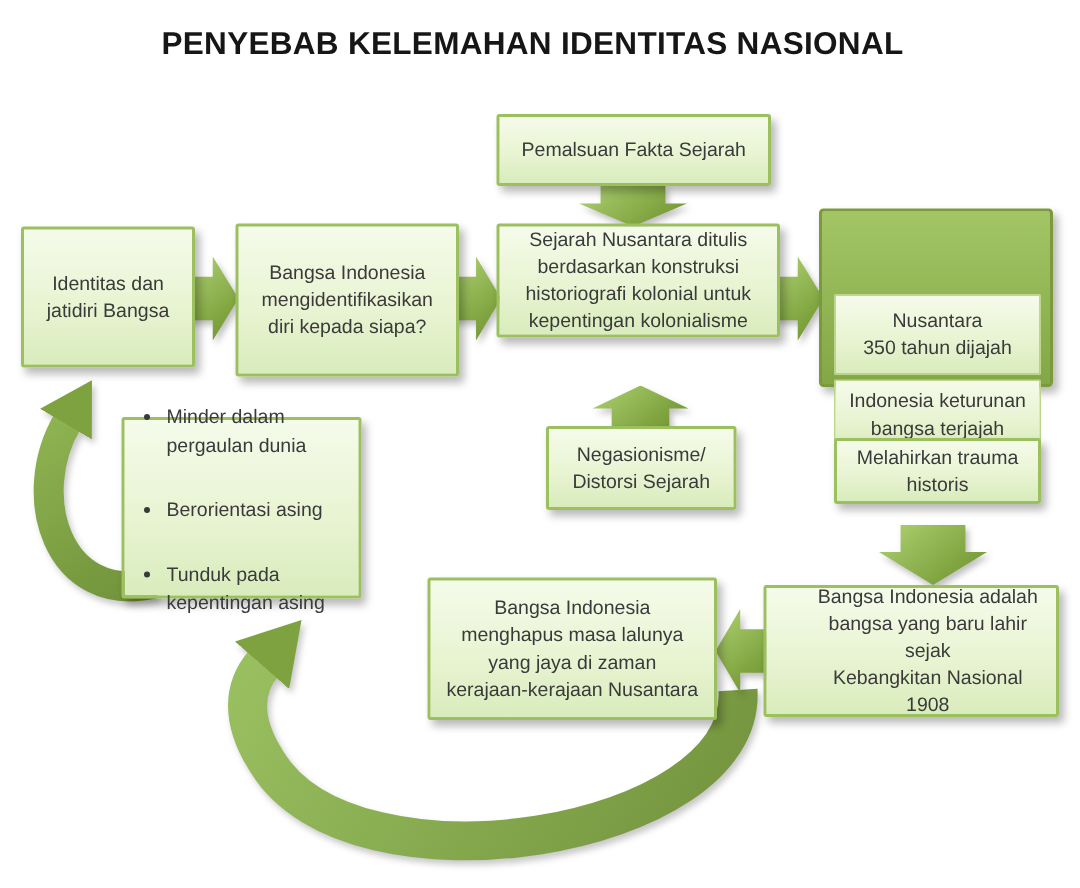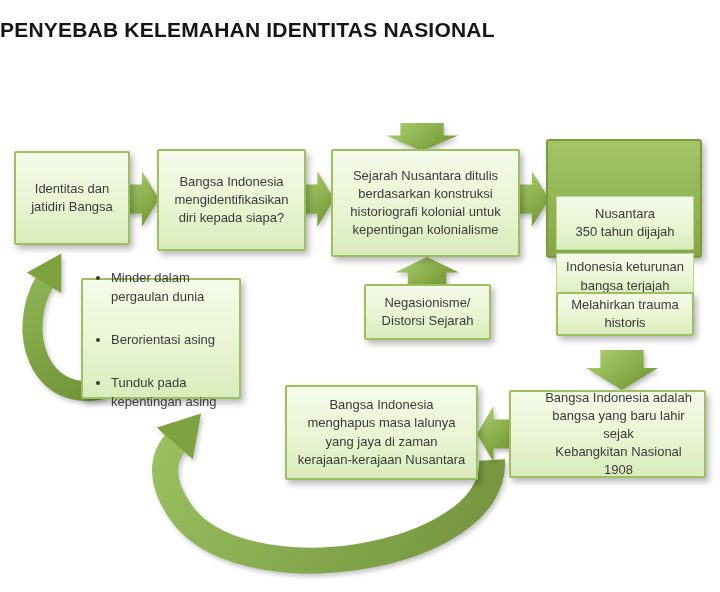--- a/index.html
+++ b/index.html
@@ -9,20 +9,21 @@
     height: 592px;
     background: #ffffff;
     font-family: "Liberation Sans", sans-serif;
     overflow: hidden;
   }
   .title {
     position: absolute;
     top: 18px;
     left: 0;
     width: 710px;
+    text-align: center;
     font-size: 21px;
     font-weight: 700;
     color: #161616;
     letter-spacing: 0.2px;
   }
   .box {
     position: absolute;
     box-sizing: border-box;
     background: linear-gradient(180deg, #f5fbea 0%, #e9f4d3 55%, #d9ecbc 100%);
     border: 2px solid #9cc05e;
@@ -112,41 +113,42 @@
         <path d="M0,0 L34,20 L0,40 Z" fill="#7da23f"></path>
       </marker>
       <marker id="headBig" markerUnits="userSpaceOnUse" markerWidth="40" markerHeight="48" refX="2" refY="24" orient="auto">
         <path d="M0,0 L40,24 L0,48 Z" fill="#7da23f"></path>
       </marker>
     </defs>
     <path d="M 103 389 C 38 404, 16 330, 45 281" fill="none" stroke="url(#agrad2)" stroke-width="20" marker-end="url(#headSmall)"></path>
     <path d="M 492 460 C 498 560, 235 602, 178 508 C 160 480, 162 458, 176 442" fill="none" stroke="url(#agrad)" stroke-width="26" marker-end="url(#headBig)"></path>
   </svg>
 
+  <div class="box" style="left:331px; top:76px; width:183px; height:48px;">Pemalsuan Fakta Sejarah</div>
 
   <div class="arrow" style="left:386px; top:123px; width:72px; height:28px;">
     <div class="shape down"></div>
   </div>
 
   <div class="box" style="left:14px; top:151px; width:116px; height:94px;">Identitas dan
 jatidiri Bangsa</div>
 
   <div class="arrow" style="left:126px; top:171px; width:33px; height:56px;">
     <div class="shape right"></div>
   </div>
 
   <div class="box" style="left:157px; top:149px; width:149px; height:102px;">Bangsa Indonesia
 mengidentifikasikan
 diri kepada siapa?</div>
 
   <div class="arrow" style="left:302px; top:171px; width:32px; height:56px;">
     <div class="shape right"></div>
   </div>
 
-  <div class="box" style="left:331px; top:149px; width:189px; height:108px;">Sejarah Nusantara ditulis
+  <div class="box" style="left:331px; top:149px; width:189px; height:76px;">Sejarah Nusantara ditulis
 berdasarkan konstruksi
 historiografi kolonial untuk
 kepentingan kolonialisme</div>
 
   <div class="arrow" style="left:516px; top:171px; width:33px; height:56px;">
     <div class="shape right"></div>
   </div>
 
   <div class="group" style="left:546px; top:139px; width:156px; height:119px;">
     <div class="box" style="left:8px; top:7px; width:138px; height:54px;">Nusantara

